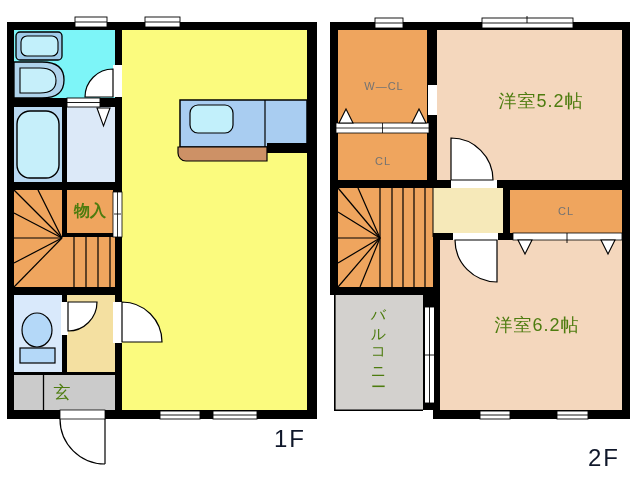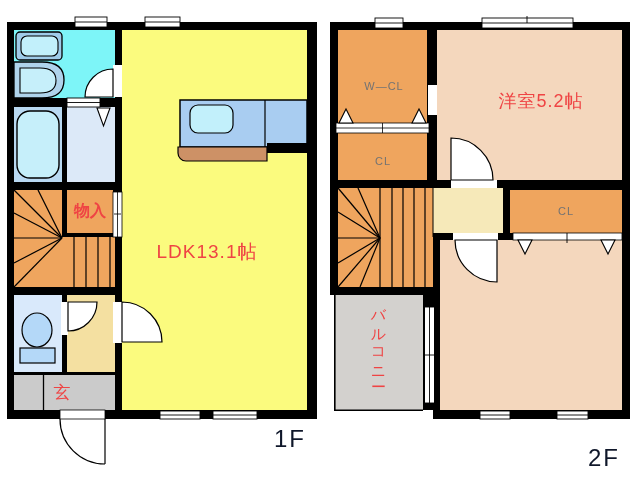--- a/index.html
+++ b/index.html
@@ -1,20 +1,20 @@
 <!DOCTYPE html>
 <html><head>
 <meta charset="utf-8">
 <style>
   html,body{margin:0;padding:0;background:#ffffff;}
   #stage{position:relative;width:640px;height:480px;background:#ffffff;overflow:hidden;
          font-family:"Liberation Sans","DejaVu Sans",sans-serif;}
   #plan-svg{position:absolute;left:0;top:0;}
   .lbl{position:absolute;transform:translate(-50%,-50%);white-space:nowrap;
-       color:#ef4444;font-family:"Liberation Sans","DejaVu Sans",sans-serif;}
+       color:#4d7c0f;font-family:"Liberation Sans","DejaVu Sans",sans-serif;}
   .lbl-room{font-size:19px;letter-spacing:1px;}
   .lbl-small{font-size:11px;letter-spacing:1px;color:#737373;}
   .lbl-floor{font-size:24px;color:#0f172a;letter-spacing:2px;}
   .lbl-vert{writing-mode:vertical-rl;text-orientation:upright;transform:translate(-50%,0);
             font-size:15px;letter-spacing:3px;}
 </style>
 </head>
 <body>
 
 <div id="stage">
@@ -209,25 +209,25 @@
       <rect x="480" y="411" width="30" height="8" fill="#fff" stroke="#000" stroke-width="0.9"></rect>
       <line x1="480" y1="415" x2="510" y2="415" stroke="#000" stroke-width="0.9"></line>
     </g>
     <g>
       <rect x="557" y="411" width="31" height="8" fill="#fff" stroke="#000" stroke-width="0.9"></rect>
       <line x1="557" y1="415" x2="588" y2="415" stroke="#000" stroke-width="0.9"></line>
     </g>
   </g>
 </svg>
 
-<div class="lbl lbl-room" style="left:207px;top:252px;">LDK13.1帖</div>
 <div class="lbl" style="left:90px;top:211px;font-size:16px;font-weight:bold;">物入</div>
 <div class="lbl" style="left:62px;top:392px;font-size:17px;">玄</div>
 <div class="lbl lbl-floor" style="left:290px;top:439px;">1F</div>
 
 <div class="lbl lbl-small" style="left:384px;top:86px;">W―CL</div>
 <div class="lbl lbl-small" style="left:383px;top:161px;">CL</div>
 <div class="lbl lbl-room" style="left:541px;top:101px;font-size:18px;">洋室5.2帖</div>
 <div class="lbl lbl-small" style="left:566px;top:211px;">CL</div>
+<div class="lbl lbl-room" style="left:537px;top:325px;font-size:18px;">洋室6.2帖</div>
 <div class="lbl lbl-vert" style="left:378px;top:298px;">バルコニー</div>
 <div class="lbl lbl-floor" style="left:604px;top:458px;">2F</div>
 
 </div>
 
 </body></html>

